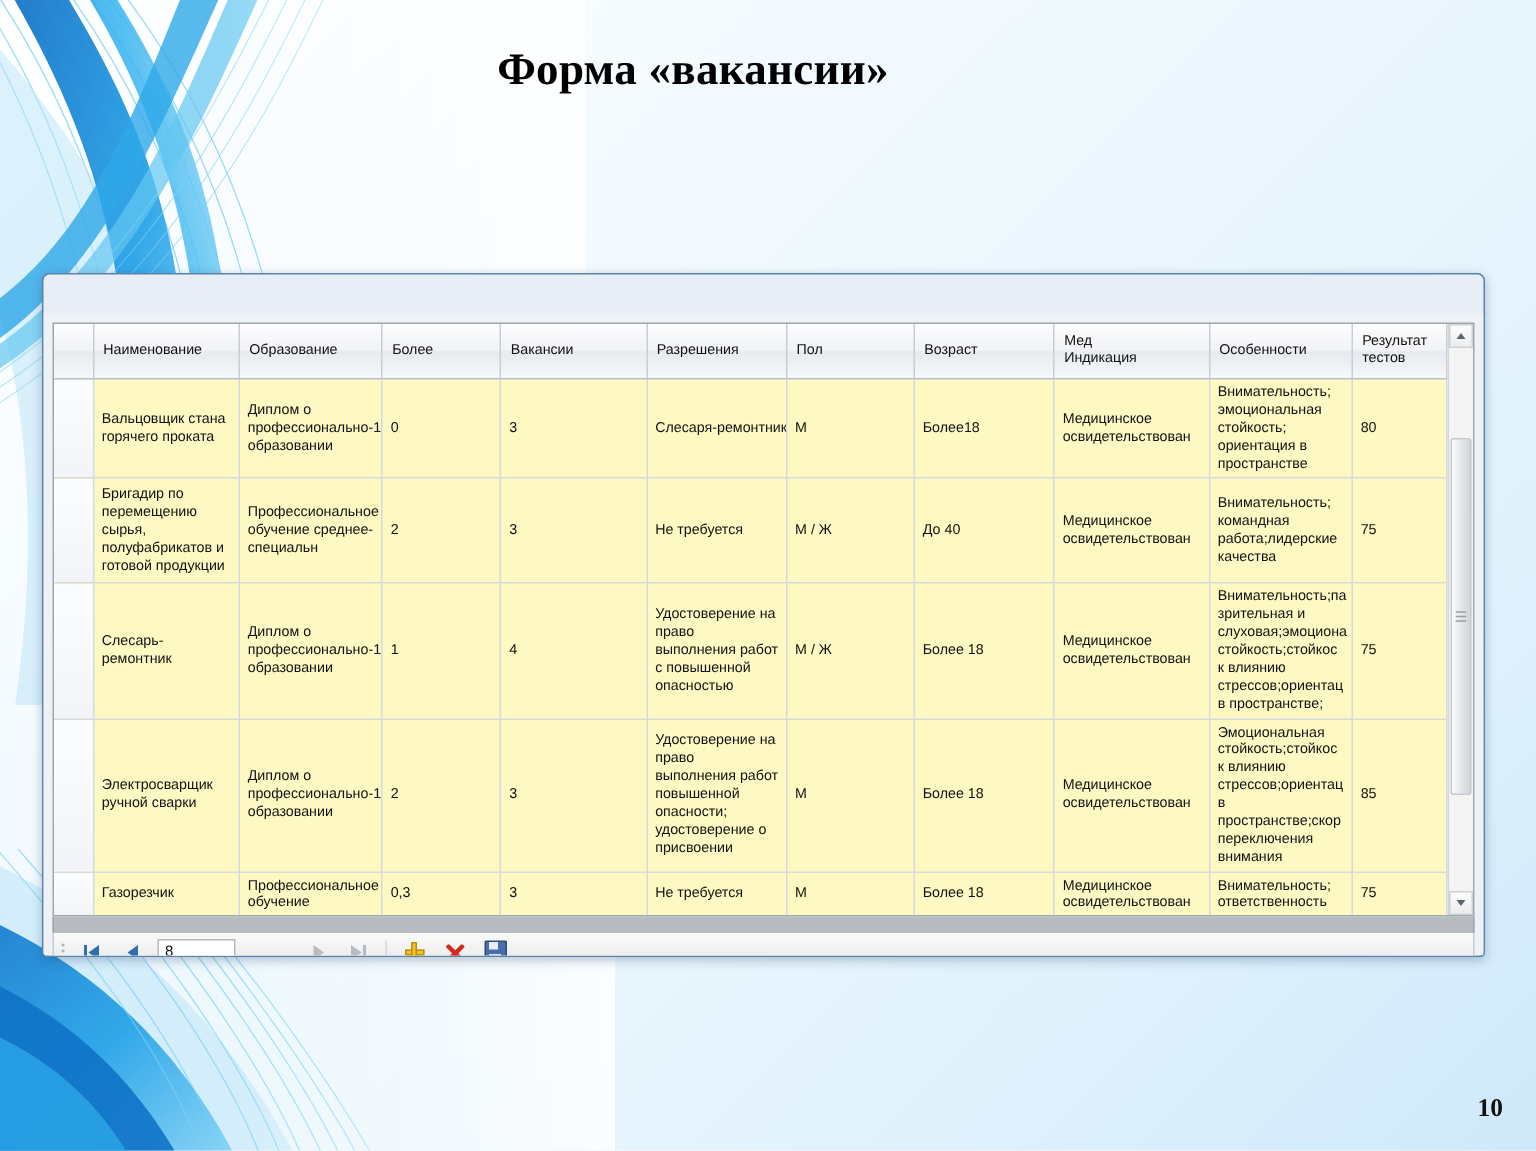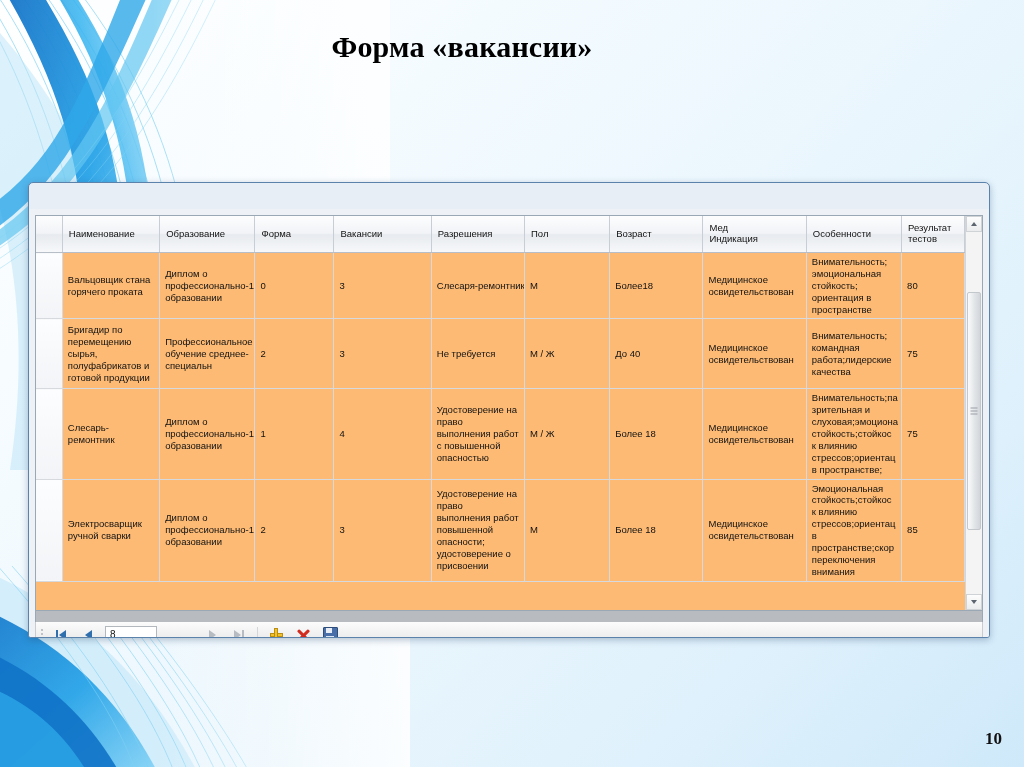--- a/index.html
+++ b/index.html
@@ -56,21 +56,21 @@
   .wb-max{width:9px;height:8px;border:1.6px solid #20456e;}
   .wb-x{color:#fff;font-size:12px;font-weight:bold;line-height:1;font-family:"Liberation Sans",sans-serif;}
   
   .client{
     position:absolute;left:0;right:0;top:26px;bottom:0;
     background:#eef2f7;
     padding:6px 6px 0 6px;box-sizing:border-box;
   }
   .grid-wrap{
     position:relative;width:100%;height:396px;
-    background:#fdba74;border:1px solid #9aa7b4;box-sizing:border-box;
+    background:#fef9c3;border:1px solid #9aa7b4;box-sizing:border-box;
     display:flex;overflow:hidden;
   }
   .grid-scroll{flex:1 1 auto;overflow:hidden;position:relative;}
   table.grid{border-collapse:collapse;width:100%;table-layout:fixed;font-size:9.5px;color:#111;}
   table.grid th{
     background:linear-gradient(to bottom,#fdfdfe 0%,#f1f3f6 48%,#e7eaee 52%,#f6f8fa 100%);
     border-right:1px solid #c8ced6;border-bottom:1px solid #b7bec7;
     font-weight:normal;text-align:left;vertical-align:middle;
     padding:4px 6px;height:28px;font-size:9.5px;color:#111;
     white-space:pre-line;line-height:1.15;
@@ -249,21 +249,21 @@
             <col style="width:92px">
             <col style="width:102px">
             <col style="width:94px">
             <col style="width:62px">
           </colgroup>
           <thead>
             <tr>
               <th class="rowhdr"></th>
               <th>Наименование</th>
               <th>Образование</th>
-              <th>Форма</th>
+              <th>Более</th>
               <th>Вакансии</th>
               <th>Разрешения</th>
               <th>Пол</th>
               <th>Возраст</th>
               <th>Мед
 Индикация</th>
               <th>Особенности</th>
               <th>Результат
 тестов</th>
             </tr>
@@ -319,20 +319,33 @@
               <td class="clip">2</td>
               <td class="clip">3</td>
               <td>Удостоверение на право выполнения работ повышенной опасности; удостоверение о присвоении</td>
               <td class="clip">М</td>
               <td class="clip">Более 18</td>
               <td>Медицинское освидетельствован</td>
               <td>Эмоциональная стойкость;стойкос к влиянию стрессов;ориентац в пространстве;скор переключения внимания</td>
               <td class="clip">85</td>
             </tr>
 
+            <tr style="height:28px">
+              <td class="rowhdr-cell"></td>
+              <td class="clip">Газорезчик</td>
+              <td>Профессиональное обучение</td>
+              <td class="clip">0,3</td>
+              <td class="clip">3</td>
+              <td class="clip">Не требуется</td>
+              <td class="clip">М</td>
+              <td class="clip">Более 18</td>
+              <td>Медицинское освидетельствован</td>
+              <td>Внимательность; ответственность</td>
+              <td class="clip">75</td>
+            </tr>
 
           </tbody>
         </table>
       </div>
 
       <div class="vscroll">
         <div class="sb-btn">
           <div class="sb-arrow sb-up"></div>
         </div>
         <div class="sb-track">

